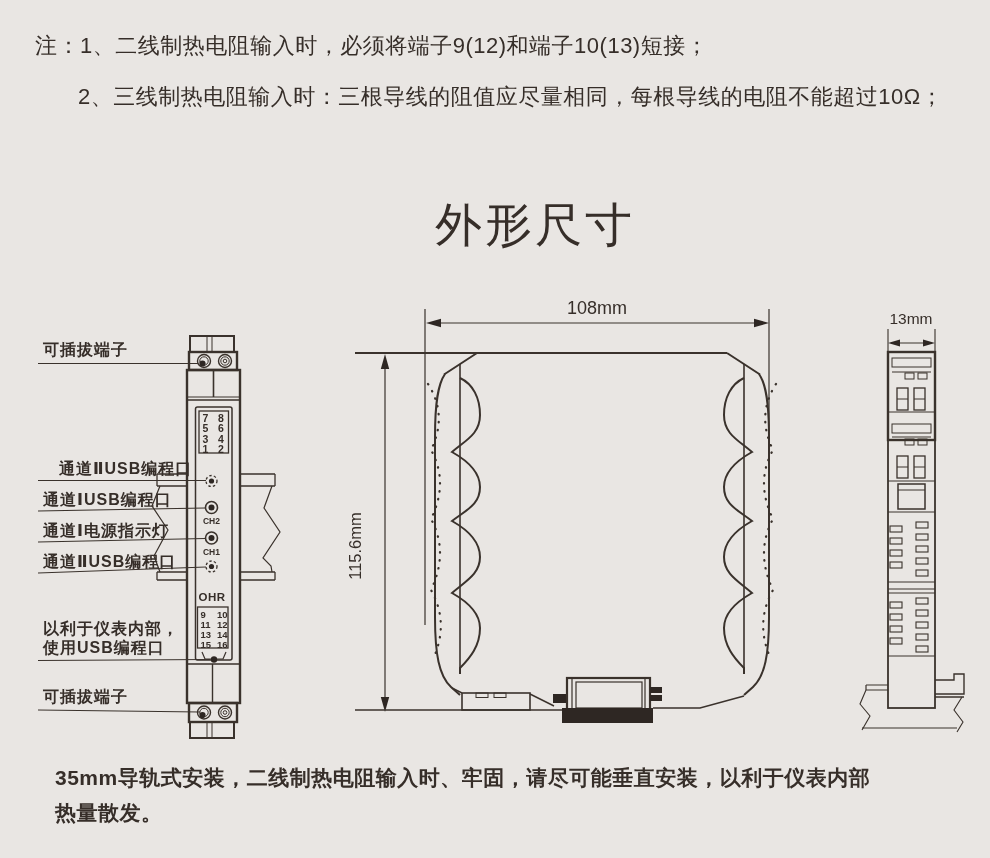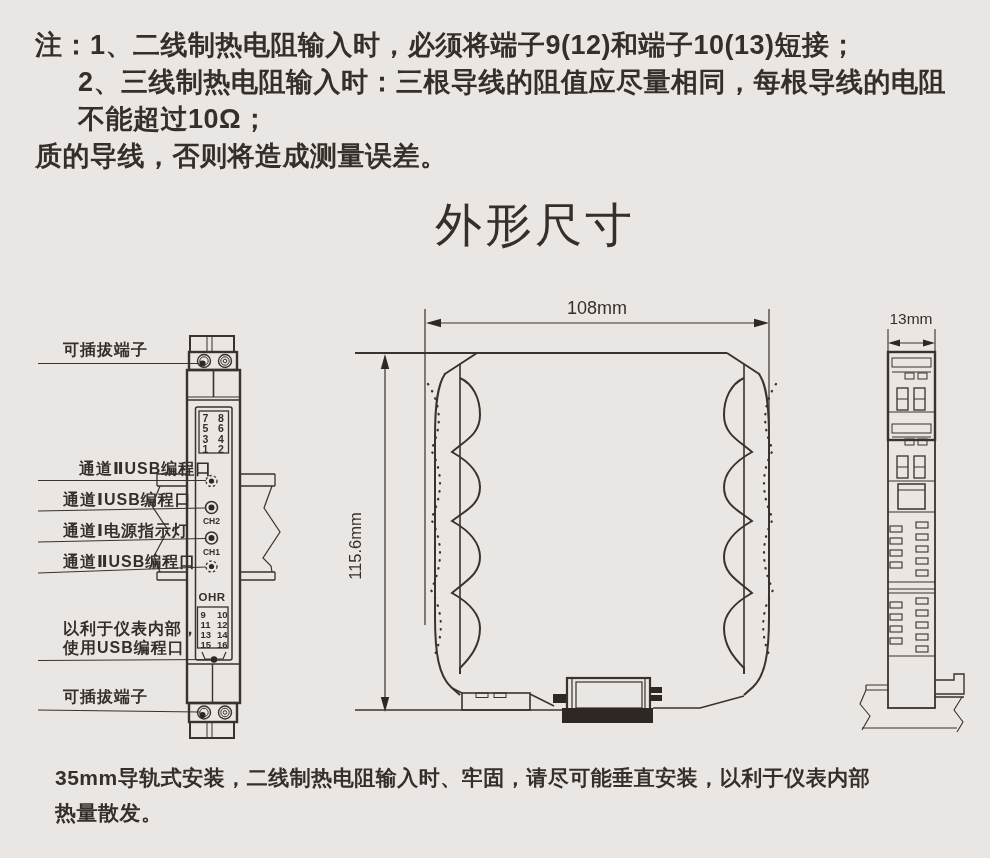--- a/index.html
+++ b/index.html
@@ -4,39 +4,38 @@
 <style>
   html,body{margin:0;padding:0;}
   .page{
     position:relative;
     width:990px;height:858px;
     background:#e9e6e3;
     font-family:"Liberation Sans","DejaVu Sans",sans-serif;
     color:#362e29;
     overflow:hidden;
   }
-  .notes{position:absolute;left:35px;top:27px;width:925px;font-size:27px;font-weight:700;line-height:37px;letter-spacing:.5px;}
-  .notes .indent{padding-left:43px;}
+  .notes{position:absolute;left:35px;top:27px;width:925px;font-size:22px;font-weight:400;line-height:37px;letter-spacing:.5px;}
+  .notes .indent{padding-left:43px;margin-top:14px;}
   .title{position:absolute;left:0;top:194px;width:100%;text-align:center;font-size:47px;font-weight:500;letter-spacing:3px;margin-left:40px;}
-  .callout{position:absolute;font-size:16px;font-weight:700;letter-spacing:1px;white-space:nowrap;line-height:19px;margin-left:20px;}
+  .callout{position:absolute;font-size:16px;font-weight:700;letter-spacing:1px;white-space:nowrap;line-height:19px;}
   .footer{position:absolute;left:55px;top:760px;width:910px;font-size:21px;font-weight:700;line-height:35px;letter-spacing:.5px;}
   svg{position:absolute;overflow:visible;}
   svg text{font-family:"Liberation Sans","DejaVu Sans",sans-serif;fill:#362e29;}
   .ln{stroke:#3a322c;fill:none;}
   .fl{fill:#2e2723;stroke:none;}
 </style>
 </head>
 <body>
 
 <div class="page">
 
   <div class="notes">
     <div>注：1、二线制热电阻输入时，必须将端子9(12)和端子10(13)短接；</div>
     <div class="indent">2、三线制热电阻输入时：三根导线的阻值应尽量相同，每根导线的电阻不能超过10Ω；</div>
-    <div>质的导线，否则将造成测量误差。</div>
   </div>
 
   <div class="title">外形尺寸</div>
 
   <svg style="left:30px;top:330px" width="350" height="425" viewBox="0 0 350 425">
 
     <g>
       <path class="ln" stroke-width="1.3" d="M127,144 H157 M127,156 H157 M127,242 H157 M127,250 H157 M127,144 V156 M127,242 V250"></path>
       <path class="ln" stroke-width="1.2" d="M130,156 L122,176 L138,200 L124,226 L130,242"></path>
       <path class="ln" stroke-width="1.3" d="M210,144 H245 M210,156 H245 M210,242 H245 M210,250 H245 M245,144 V156 M245,242 V250"></path>

